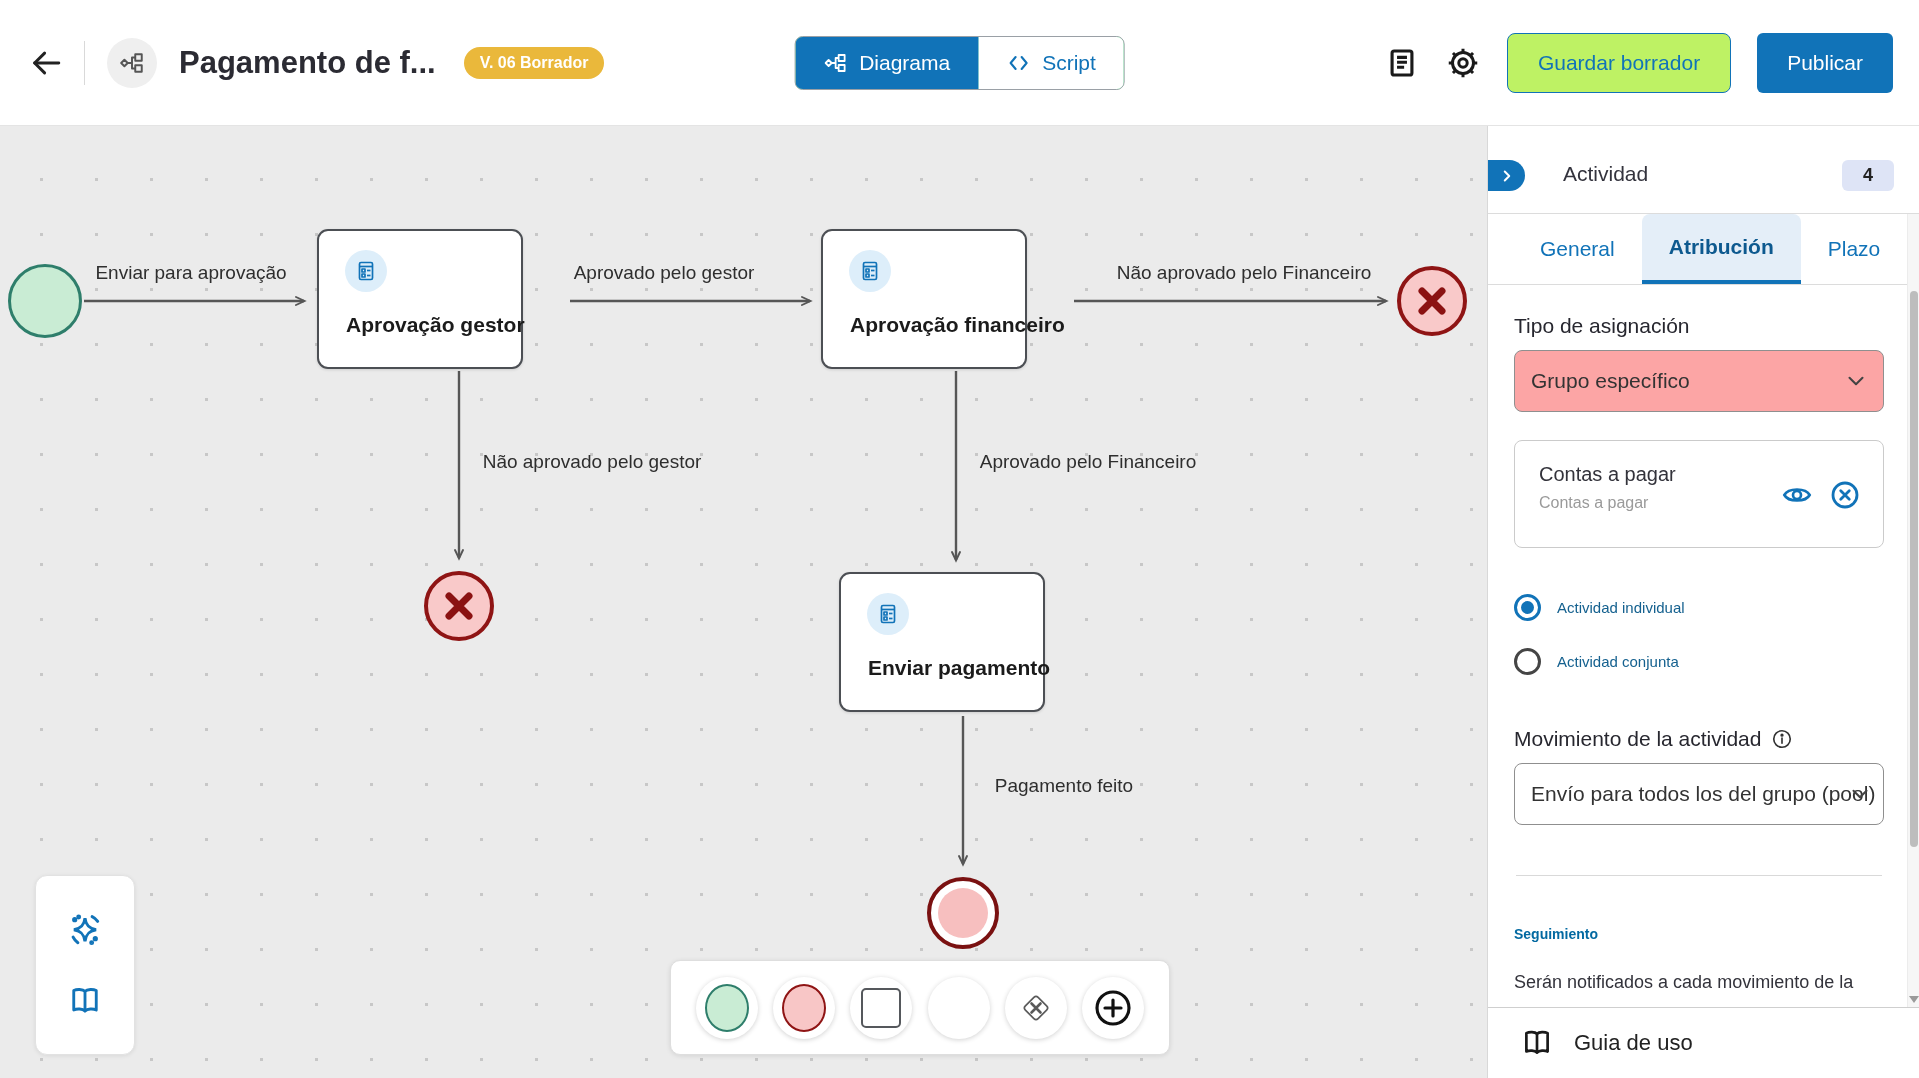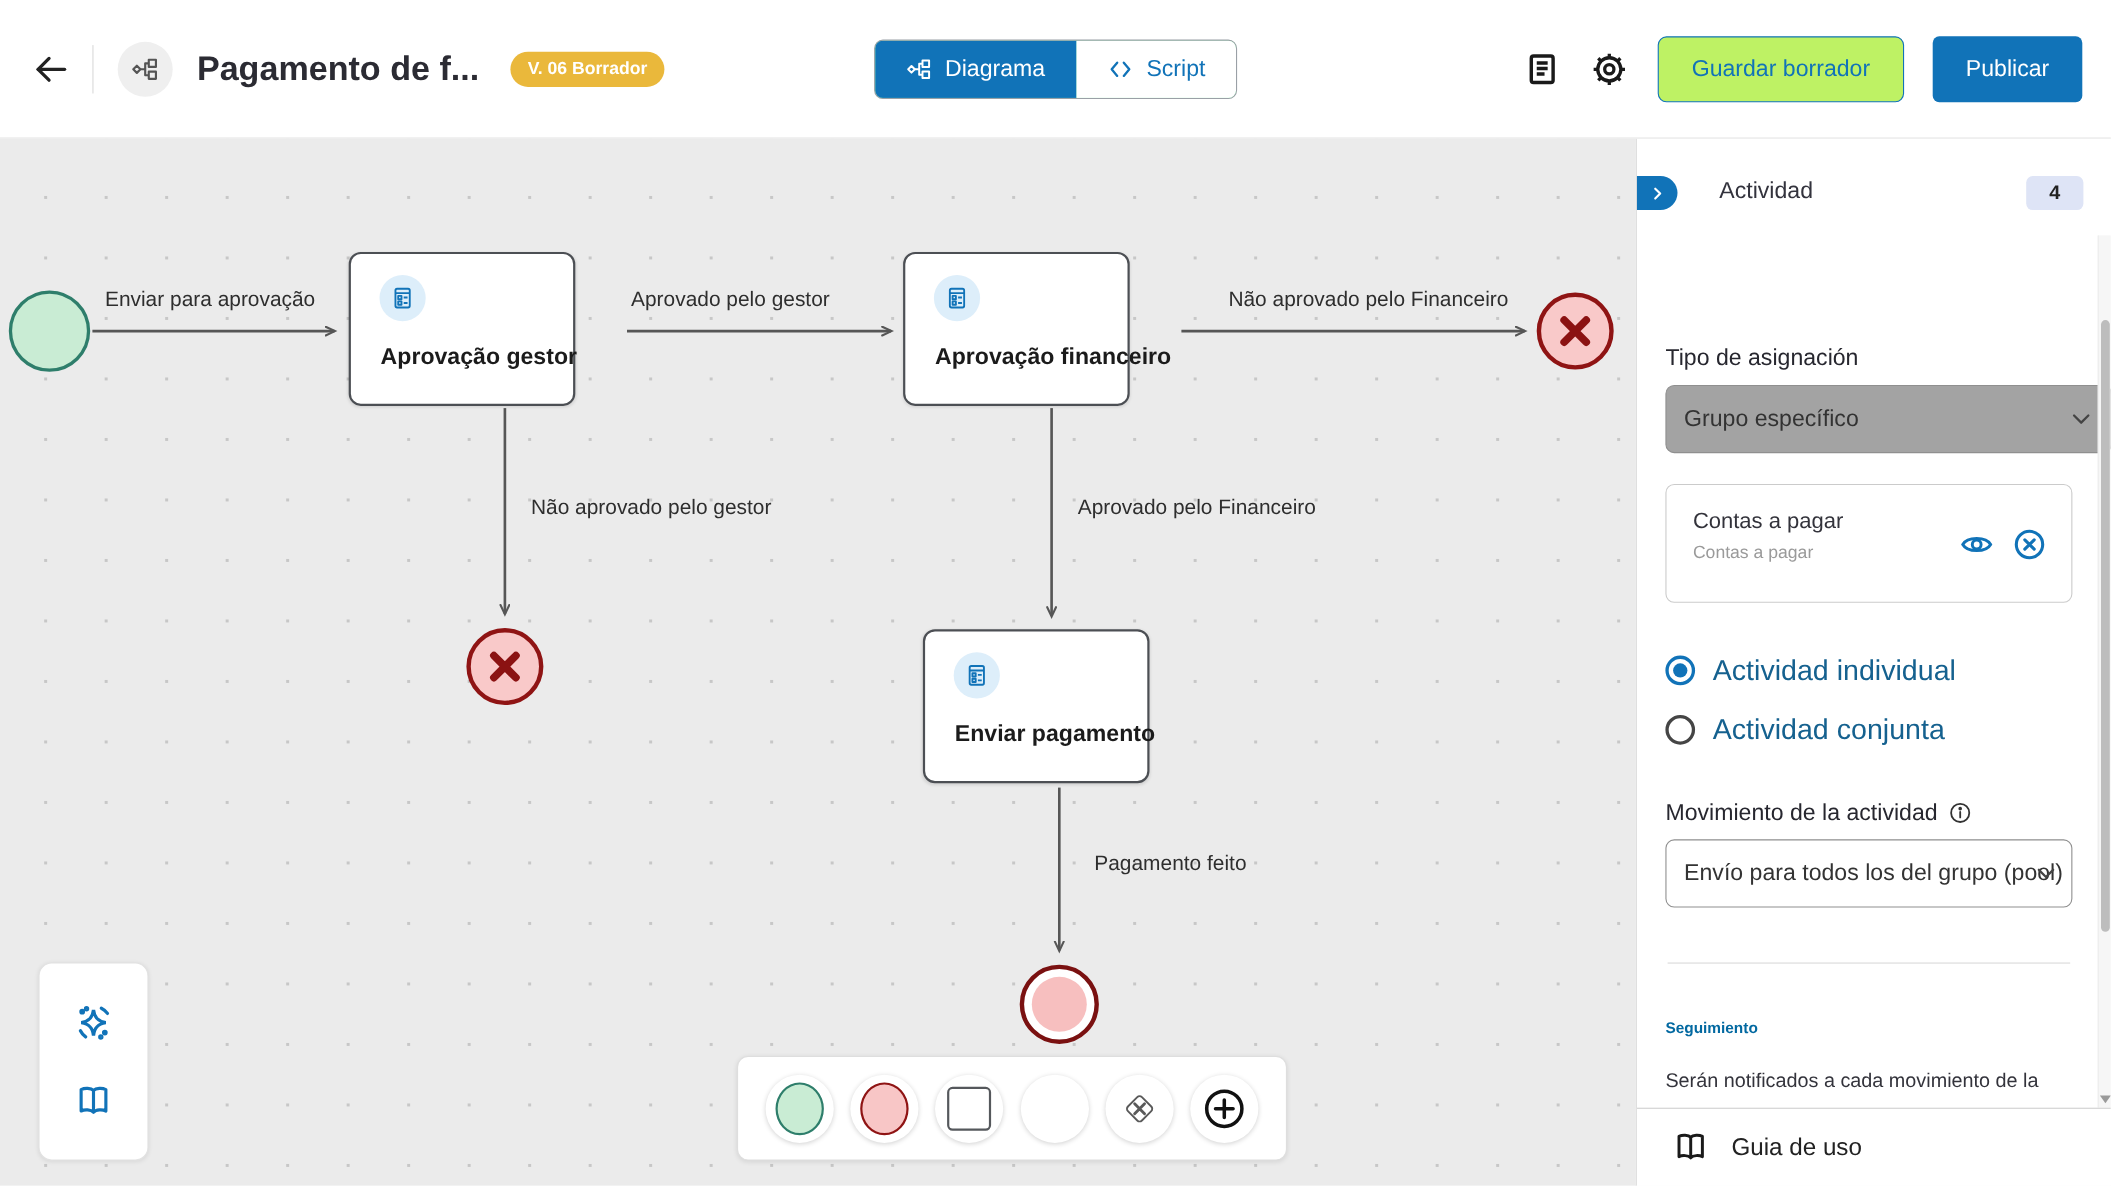--- a/index.html
+++ b/index.html
@@ -128,41 +128,41 @@
   .panel-tab {
     border:none; background:none; cursor:pointer; font-size:21px; color:#1173b8;
     padding:0 27px; display:flex; align-items:center;
   }
   .panel-tab.active {
     background:#e4eef8; color:#0d598f; font-weight:bold;
     border-bottom:4px solid #1173b8; border-radius:8px 8px 0 0;
   }
   .field-label { position:absolute; left:26px; font-size:21px; color:#27272f; display:flex; align-items:center; gap:10px; }
   .select-box {
-    position:absolute; left:26px; width:406px; height:62px; border:1px solid #8f8f8f; border-radius:8px;
-    background:#a3a3a3; display:flex; align-items:center; padding:0 16px; font-size:21px; color:#333;
+    position:absolute; left:26px; width:370px; height:62px; border:1px solid #8f8f8f; border-radius:8px;
+    background:#fca5a5; display:flex; align-items:center; padding:0 16px; font-size:21px; color:#333;
     cursor:pointer; overflow:hidden; white-space:nowrap;
   }
   .select-box .chev { position:absolute; right:14px; top:50%; transform:translateY(-50%); color:#444; }
   .group-card {
     position:absolute; left:26px; top:314px; width:370px; height:108px;
     border:1px solid #cbcbcb; border-radius:8px; background:#fff; padding:22px 24px;
   }
   .group-card-title { font-size:20px; color:#33333b; }
   .group-card-sub { font-size:16px; color:#9a9a9a; margin-top:8px; }
   .group-card-actions { position:absolute; right:22px; top:38px; display:flex; gap:16px; color:#1173b8; }
   .radio-row { position:absolute; left:26px; display:flex; align-items:center; gap:16px; cursor:pointer; }
   .radio-outer {
     width:27px; height:27px; border-radius:50%; background:#fff; flex:0 0 auto;
     display:flex; align-items:center; justify-content:center;
   }
   .radio-outer.sel { border:3px solid #1173b8; }
   .radio-outer.unsel { border:3px solid #454545; }
   .radio-dot { width:13px; height:13px; border-radius:50%; background:#1173b8; }
-  .radio-label { font-size:26px; color:#15618f; }
+  .radio-label { font-size:15px; color:#15618f; }
   .text-input {
     position:absolute; left:26px; top:637px; width:370px; height:62px; border:1px solid #8f8f8f;
     border-radius:8px; background:#fff; display:flex; align-items:center; padding:0 16px;
     font-size:21px; color:#333; white-space:nowrap; overflow:hidden; cursor:pointer;
   }
   .text-input .chev { position:absolute; right:10px; top:50%; transform:translateY(-50%); color:#444; }
   .sb-divider { position:absolute; left:28px; top:749px; width:366px; height:1px; background:#d9d9d9; }
   .tracking-title { position:absolute; left:26px; top:800px; font-size:14px; font-weight:bold; color:#0369a1; }
   .tracking-text { position:absolute; left:26px; top:846px; font-size:18px; color:#33333b; white-space:nowrap; }
   .sb-footer {
@@ -374,20 +374,25 @@
 
   <aside class="sidebar">
     <button class="collapse-pill">
       <svg width="18" height="18" viewBox="0 0 24 24" fill="none" stroke="#fff" stroke-width="2.6" stroke-linecap="round" stroke-linejoin="round">
           <path d="M9 6 L15 12 L9 18"></path>
         </svg>
     </button>
     <div class="panel-title">Actividad</div>
     <div class="count-badge">4</div>
 
+    <div class="panel-tabs">
+      <button class="panel-tab">General</button>
+      <button class="panel-tab active">Atribución</button>
+      <button class="panel-tab">Plazo</button>
+    </div>
 
     <div class="field-label" style="top:188px;">Tipo de asignación</div>
     <div class="select-box" style="top:224px;">
       <span>Grupo específico</span>
       <svg class="chev" width="26" height="26" viewBox="0 0 24 24" fill="none" stroke="#444" stroke-width="1.9" stroke-linecap="round" stroke-linejoin="round">
           <path d="M6 9 L12 15 L18 9"></path>
         </svg>
     </div>
 
     <div class="group-card">

